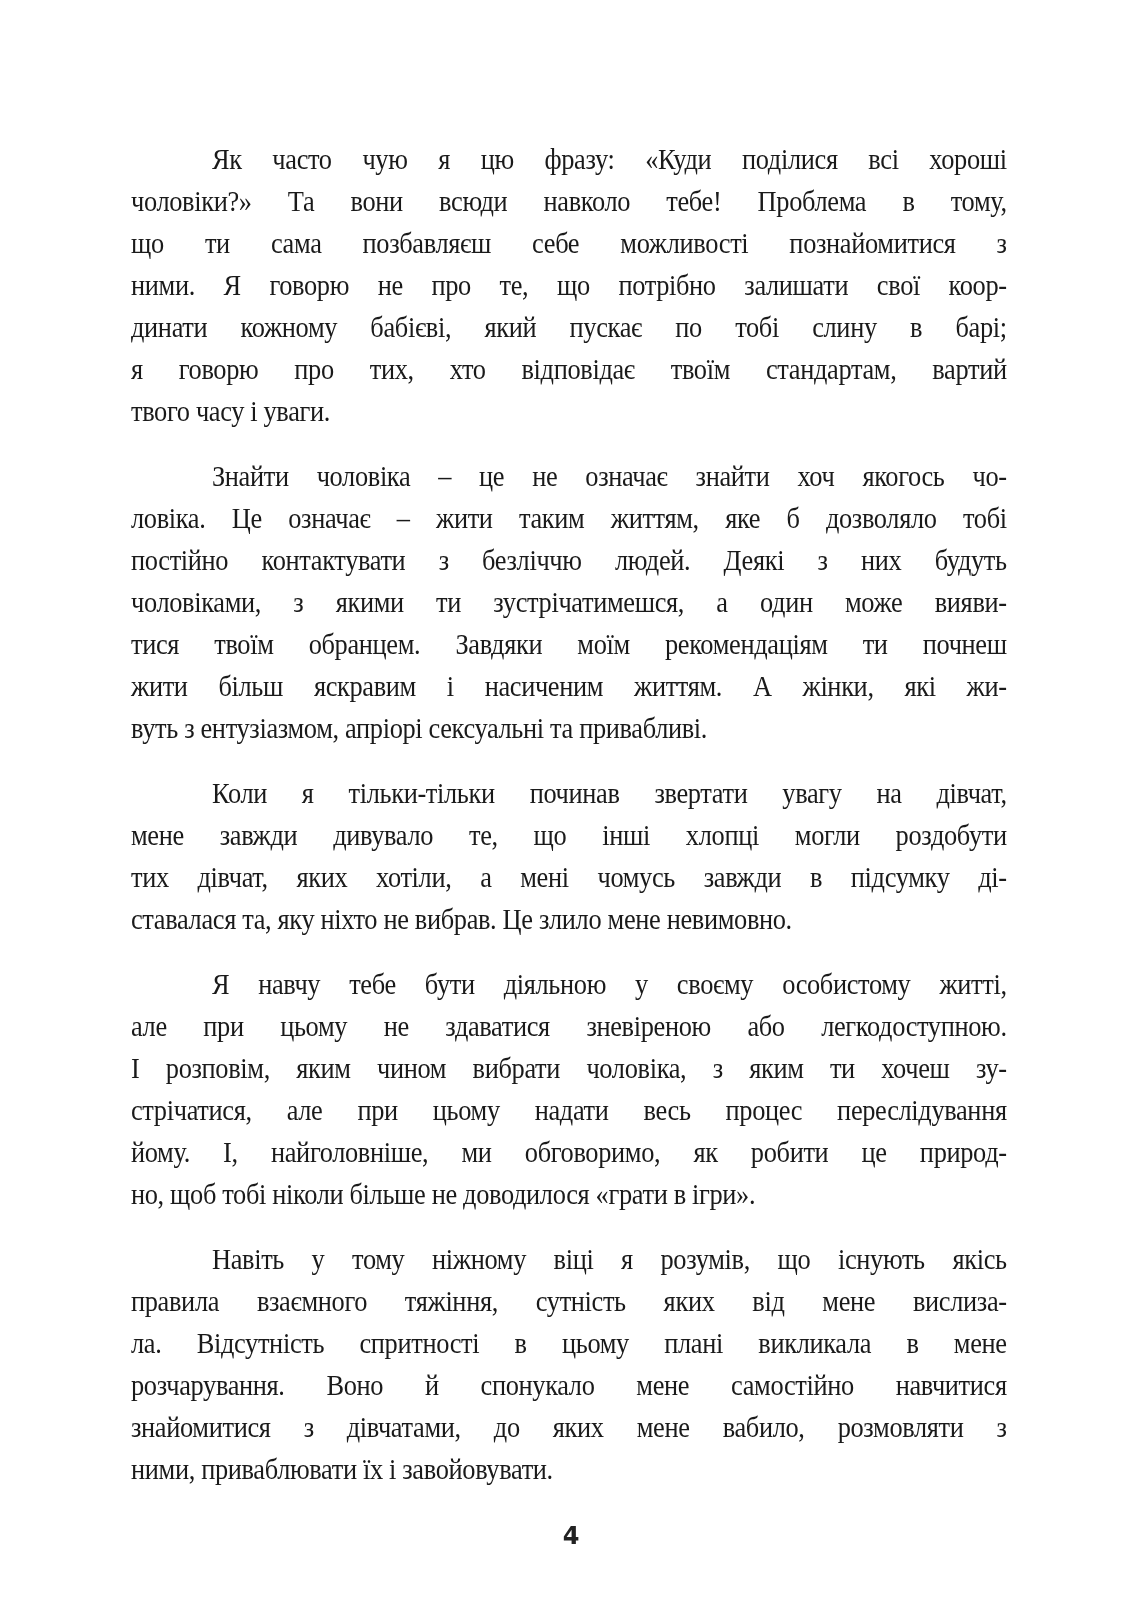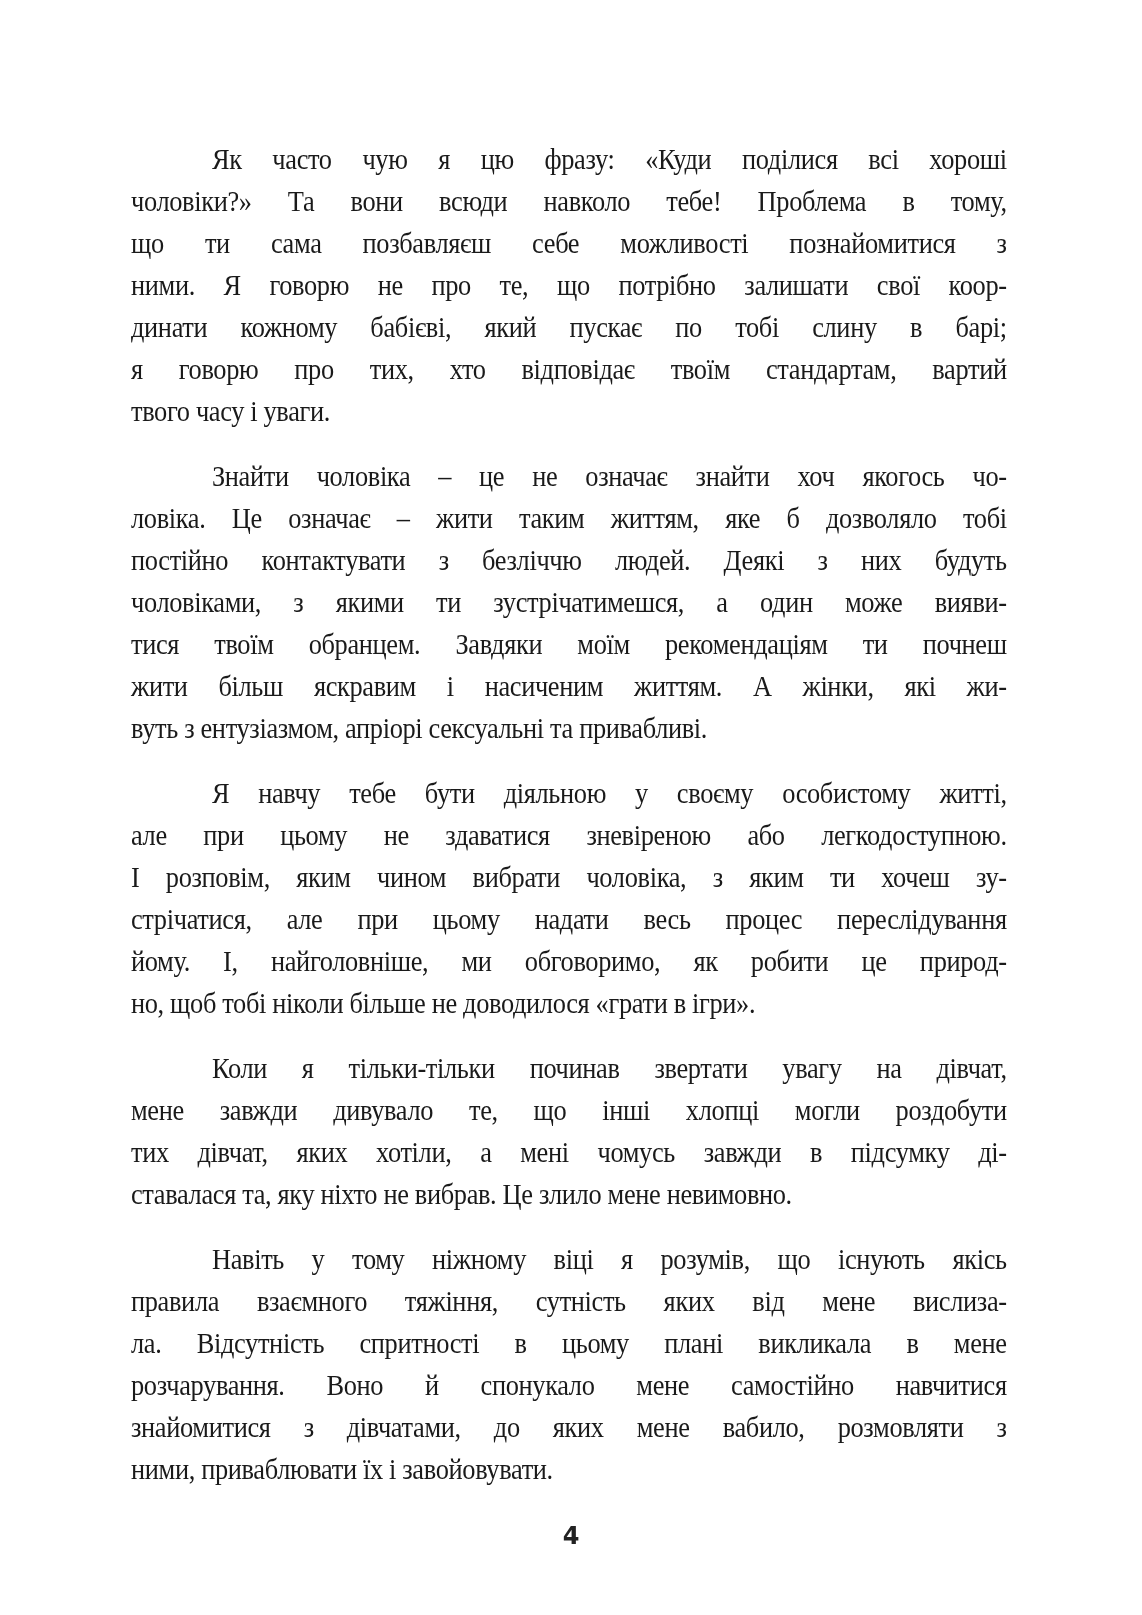--- a/index.html
+++ b/index.html
@@ -84,33 +84,33 @@
       <span class="line indent">Знайти чоловіка – це не означає знайти хоч якогось чо-</span>
       <span class="line">ловіка. Це означає – жити таким життям, яке б дозволяло тобі</span>
       <span class="line">постійно контактувати з безліччю людей. Деякі з них будуть</span>
       <span class="line">чоловіками, з якими ти зустрічатимешся, а один може вияви-</span>
       <span class="line">тися твоїм обранцем. Завдяки моїм рекомендаціям ти почнеш</span>
       <span class="line">жити більш яскравим і насиченим життям. А жінки, які жи-</span>
       <span class="line last">вуть з ентузіазмом, апріорі сексуальні та привабливі.</span>
     </p>
 
     <p class="paragraph">
+      <span class="line indent">Коли я тільки-тільки починав звертати увагу на дівчат,</span>
+      <span class="line">мене завжди дивувало те, що інші хлопці могли роздобути</span>
+      <span class="line">тих дівчат, яких хотіли, а мені чомусь завжди в підсумку ді-</span>
+      <span class="line last">ставалася та, яку ніхто не вибрав. Це злило мене невимовно.</span>
+    </p>
+
+    <p class="paragraph">
       <span class="line indent">Я навчу тебе бути діяльною у своєму особистому житті,</span>
       <span class="line">але при цьому не здаватися зневіреною або легкодоступною.</span>
       <span class="line">І розповім, яким чином вибрати чоловіка, з яким ти хочеш зу-</span>
       <span class="line">стрічатися, але при цьому надати весь процес переслідування</span>
       <span class="line">йому. І, найголовніше, ми обговоримо, як робити це природ-</span>
       <span class="line last">но, щоб тобі ніколи більше не доводилося «грати в ігри».</span>
-    </p>
-
-    <p class="paragraph">
-      <span class="line indent">Коли я тільки-тільки починав звертати увагу на дівчат,</span>
-      <span class="line">мене завжди дивувало те, що інші хлопці могли роздобути</span>
-      <span class="line">тих дівчат, яких хотіли, а мені чомусь завжди в підсумку ді-</span>
-      <span class="line last">ставалася та, яку ніхто не вибрав. Це злило мене невимовно.</span>
     </p>
 
     <p class="paragraph">
       <span class="line indent">Навіть у тому ніжному віці я розумів, що існують якісь</span>
       <span class="line">правила взаємного тяжіння, сутність яких від мене вислиза-</span>
       <span class="line">ла. Відсутність спритності в цьому плані викликала в мене</span>
       <span class="line">розчарування. Воно й спонукало мене самостійно навчитися</span>
       <span class="line">знайомитися з дівчатами, до яких мене вабило, розмовляти з</span>
       <span class="line last">ними, приваблювати їх і завойовувати.</span>
     </p>

